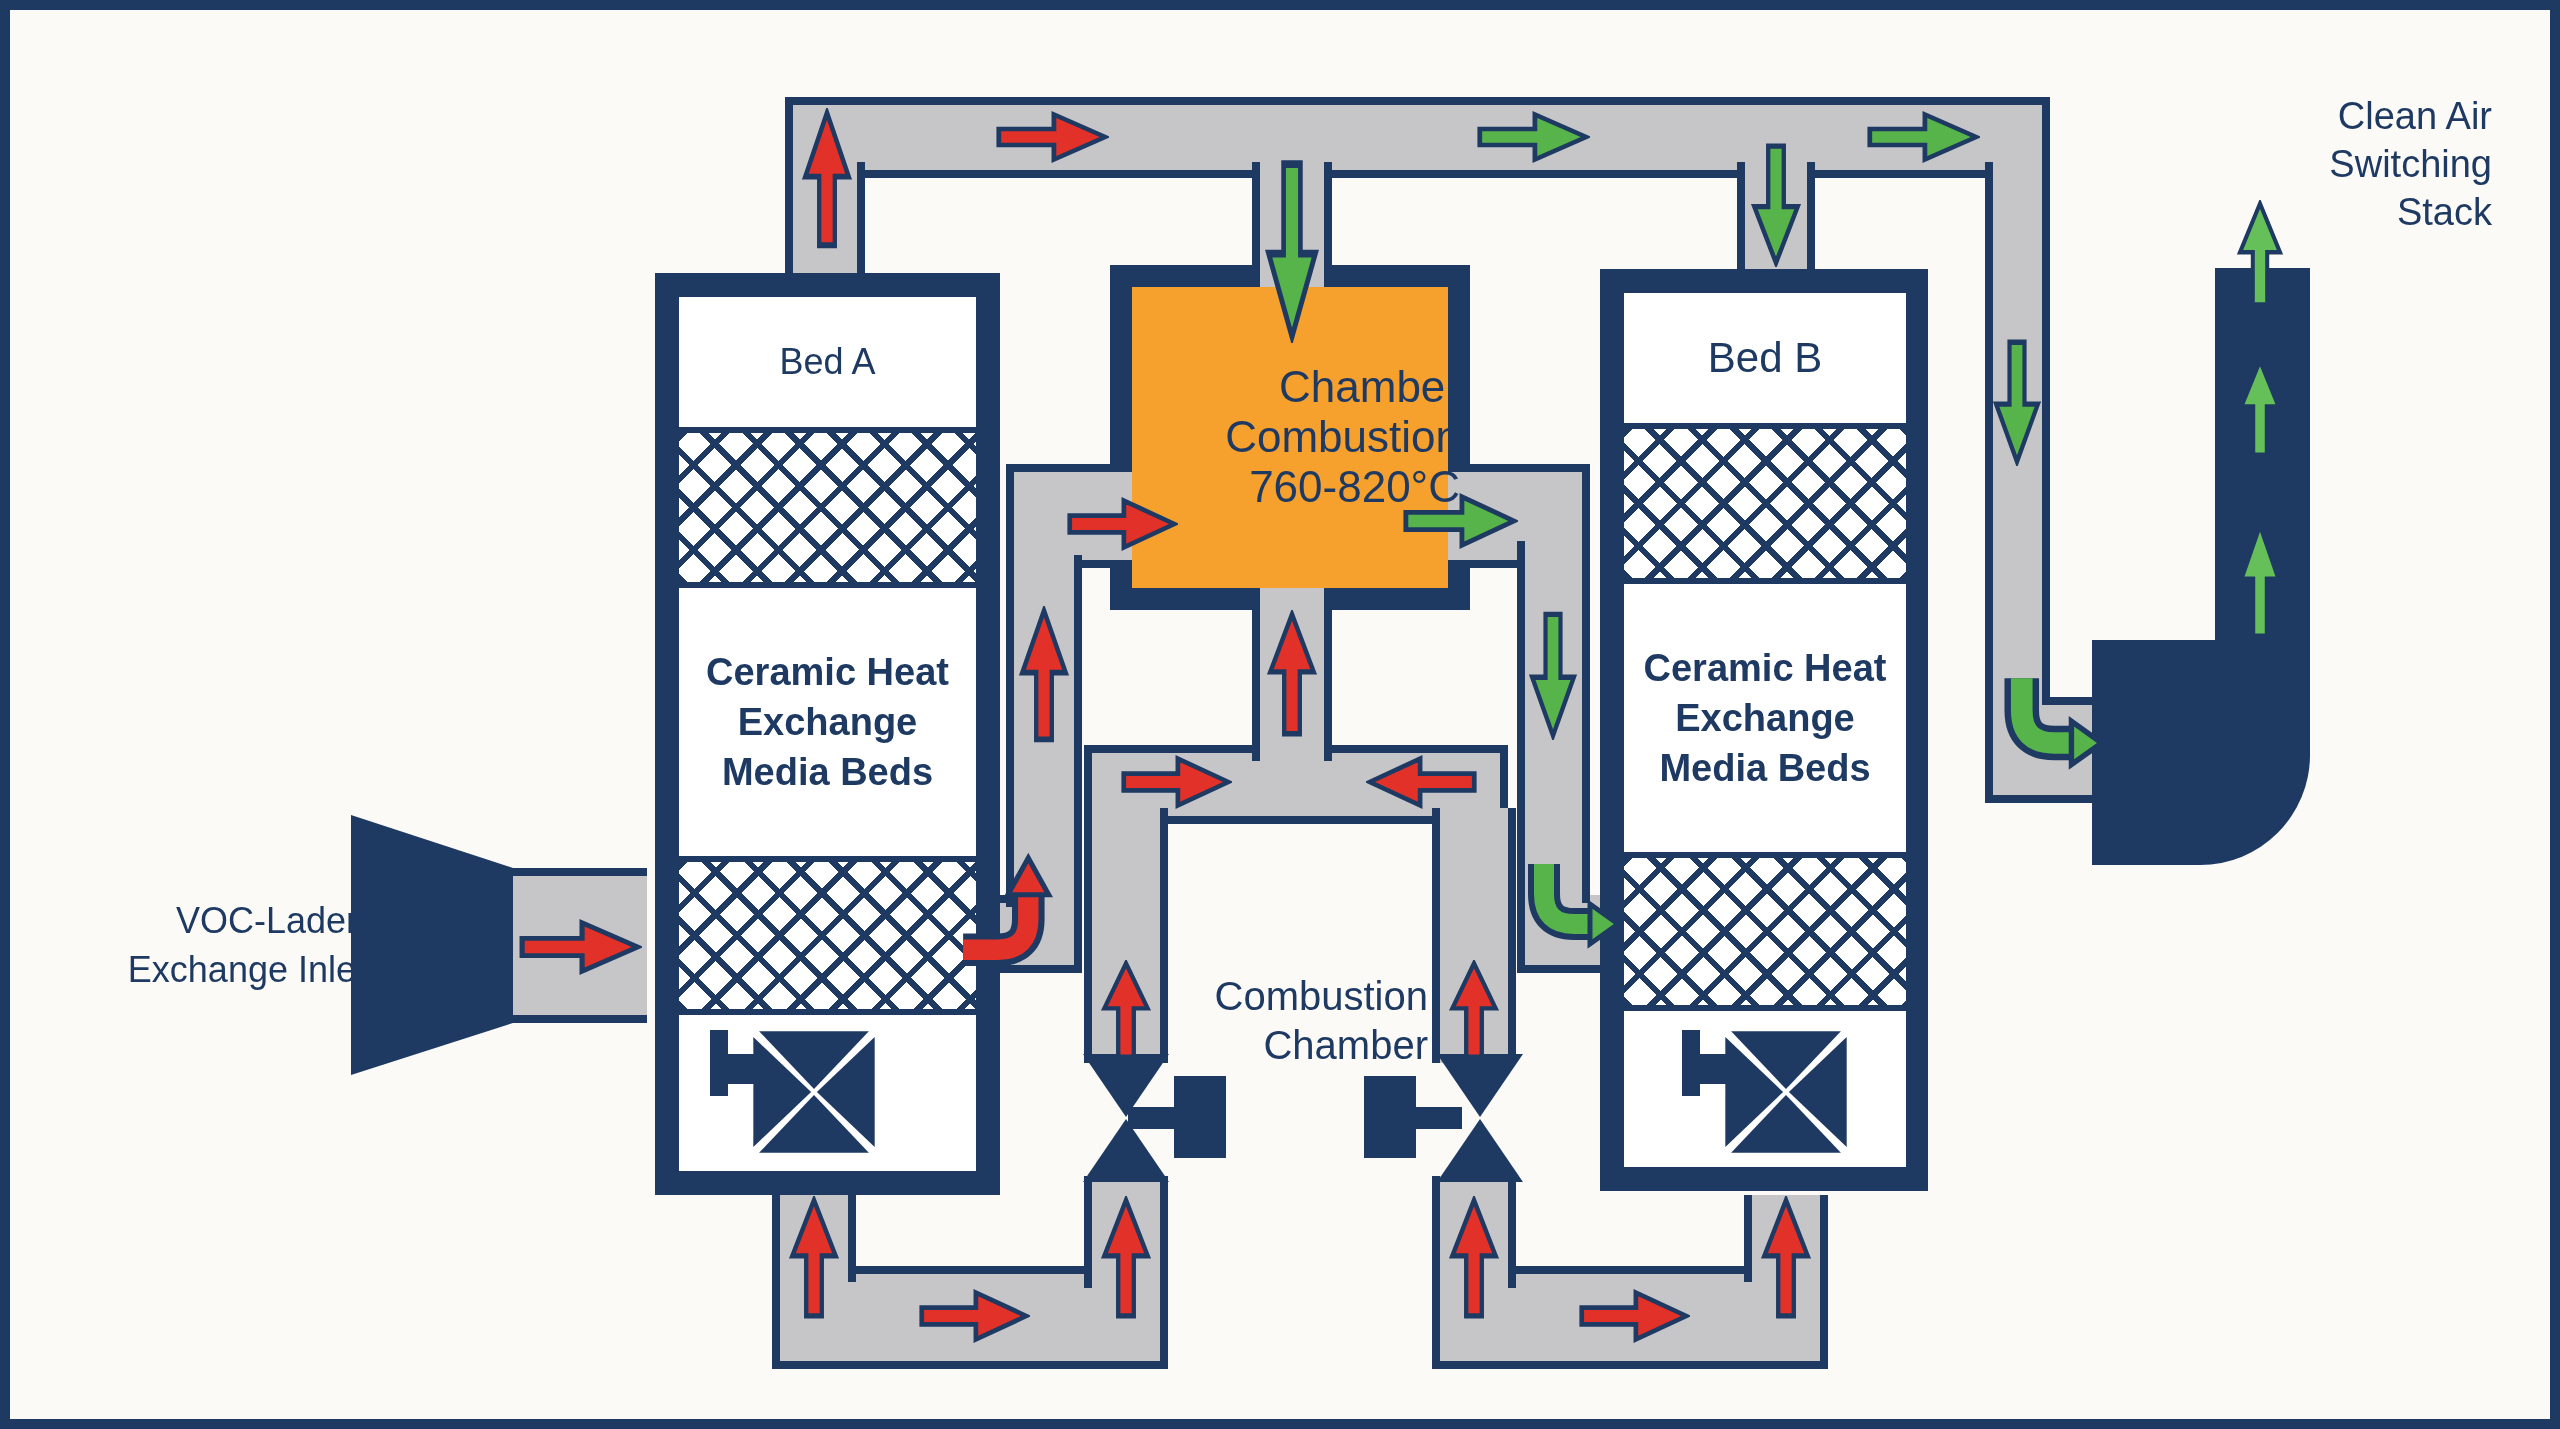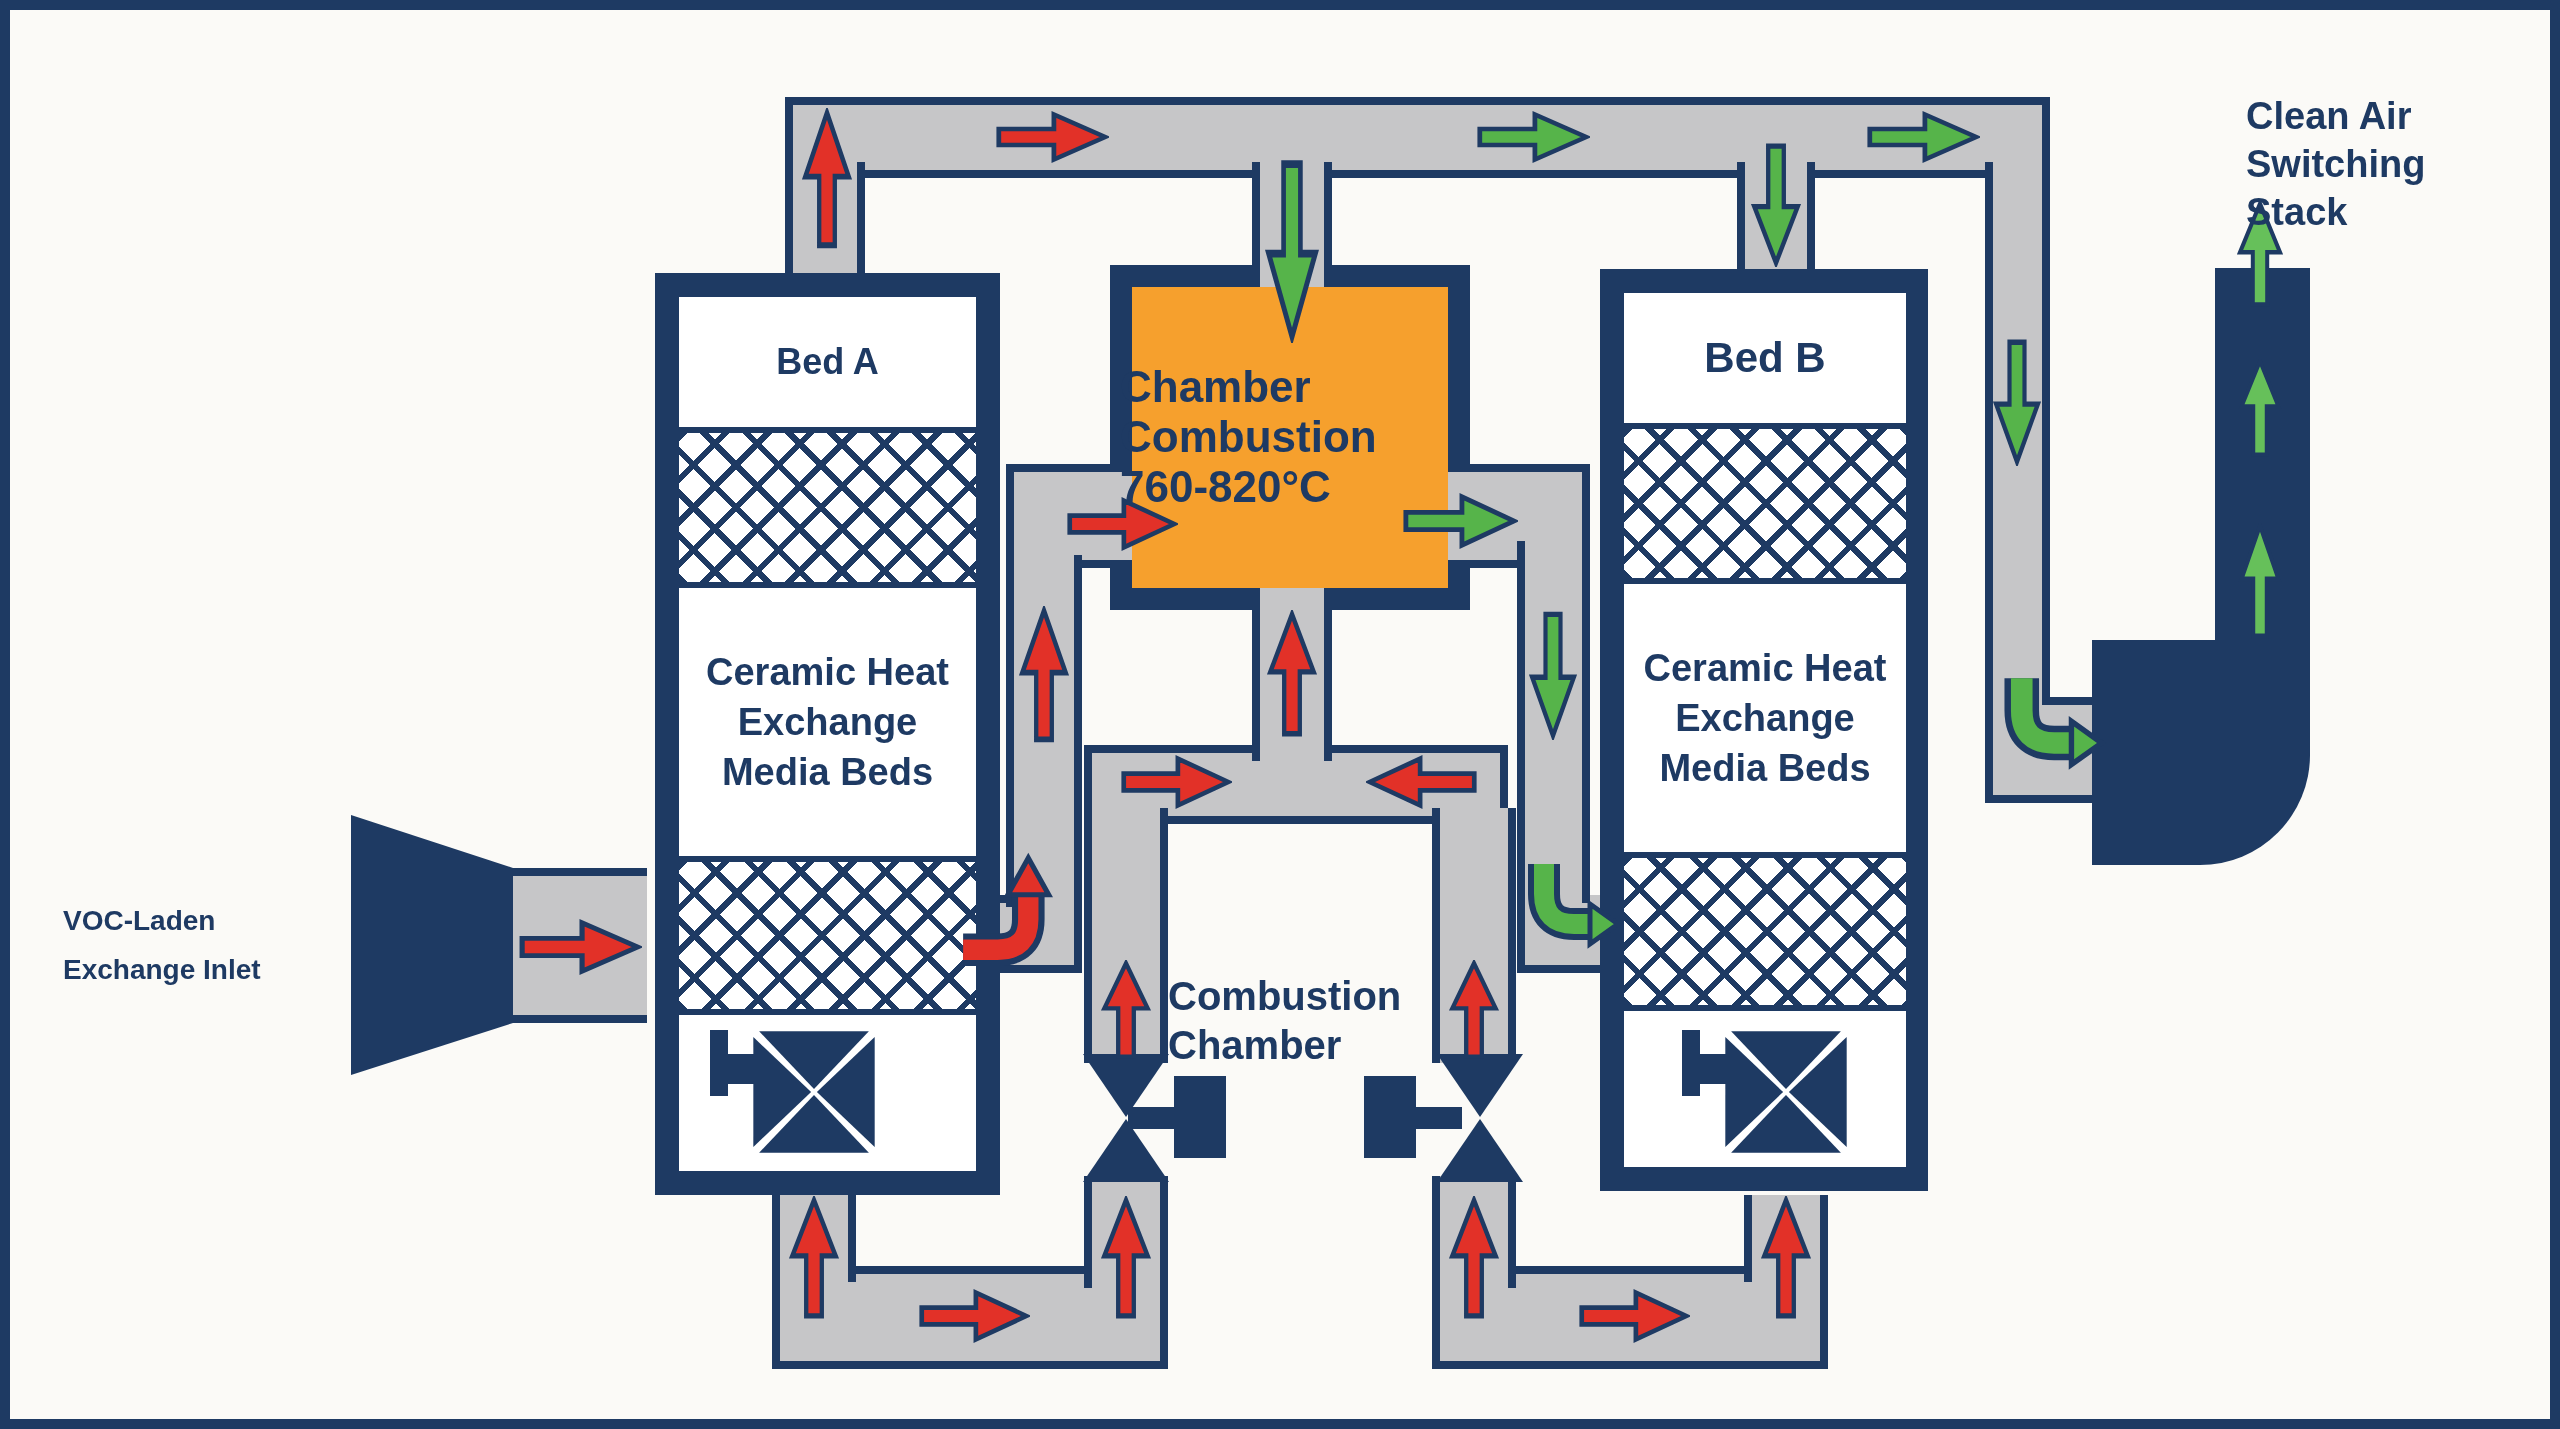--- a/index.html
+++ b/index.html
@@ -17,22 +17,22 @@
   .duct{position:absolute;background:var(--grey,#c6c6c8);
         border:0 solid var(--navy,#1e3a63);border-style:solid}
   .navyfill{position:absolute;background:var(--navy,#1e3a63)}
   .whitefill{position:absolute;background:var(--white,#fff)}
   .vessel{position:absolute;background:var(--navy,#1e3a63)}
   .hatch{position:absolute;background-color:var(--white,#fff);
     background-image:
       repeating-linear-gradient(45deg,var(--navy,#1e3a63) 0 6px,transparent 6px 30px),
       repeating-linear-gradient(135deg,var(--navy,#1e3a63) 0 6px,transparent 6px 30px);
     border-top:6px solid var(--navy,#1e3a63);border-bottom:6px solid var(--navy,#1e3a63)}
-  .lbl{position:absolute;color:var(--navy,#1e3a63);font-weight:bold;
-       text-align:left;white-space:nowrap}
+  .lbl{position:absolute;color:var(--navy,#1e3a63);font-weight:normal;
+       text-align:right;white-space:nowrap}
   .cell-center{display:flex;align-items:center;justify-content:center;
        flex-direction:column;text-align:center}
   svg.arrow{position:absolute;overflow:visible}
   .chamber{position:absolute;background:var(--navy,#1e3a63)}
   .chamber .core{position:absolute;left:22px;top:22px;right:22px;bottom:22px;
        background:var(--orange,#f6a02d)}
 </style>
 </head>
 <body>
 
@@ -254,21 +254,21 @@
     <path d="M22,2 V32 Q22,62 52,62 H68" fill="none" stroke="var(--navy,#1e3a63)" stroke-width="32"></path>
     <path d="M22,2 V32 Q22,62 52,62 H68" fill="none" stroke="var(--green,#56b44a)" stroke-width="20"></path>
     <polygon points="68,42 68,82 96,62" fill="var(--green,#56b44a)" stroke="var(--navy,#1e3a63)" stroke-width="5"></polygon>
   </svg>
   <svg class="arrow" style="left:1988px;top:666px" width="108" height="108" viewBox="0 0 100 100">
     <path d="M22,2 V32 Q22,62 52,62 H68" fill="none" stroke="var(--navy,#1e3a63)" stroke-width="32"></path>
     <path d="M22,2 V32 Q22,62 52,62 H68" fill="none" stroke="var(--green,#56b44a)" stroke-width="20"></path>
     <polygon points="68,42 68,82 96,62" fill="var(--green,#56b44a)" stroke="var(--navy,#1e3a63)" stroke-width="5"></polygon>
   </svg>
 
-  <div class="lbl" style="left:53px;top:886px;width:320px;font-size:28px;line-height:49px">
+  <div class="lbl" style="left:36px;top:886px;width:320px;font-size:36px;line-height:49px">
     <div>VOC-Laden</div>
     <div>Exchange Inlet</div>
   </div>
 
   <div class="lbl" style="left:1110px;top:352px;width:340px;font-size:44px;line-height:50px">
     <div>Chamber</div>
     <div>Combustion</div>
     <div>760-820°C</div>
   </div>
 

